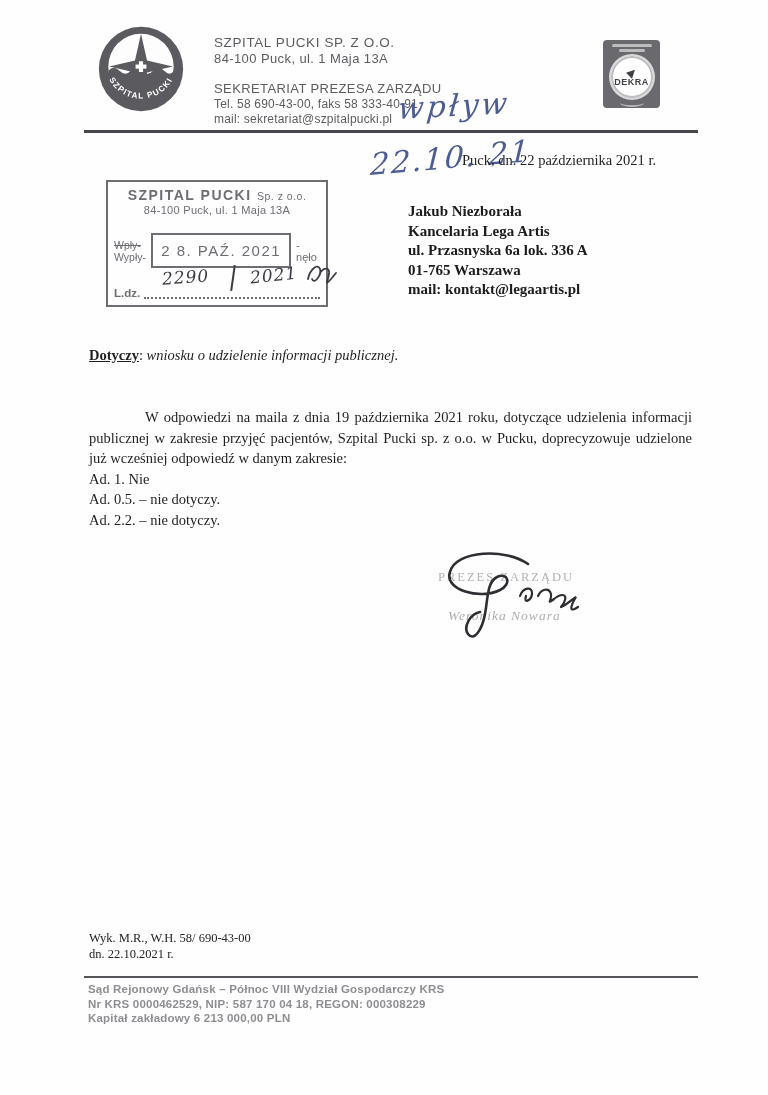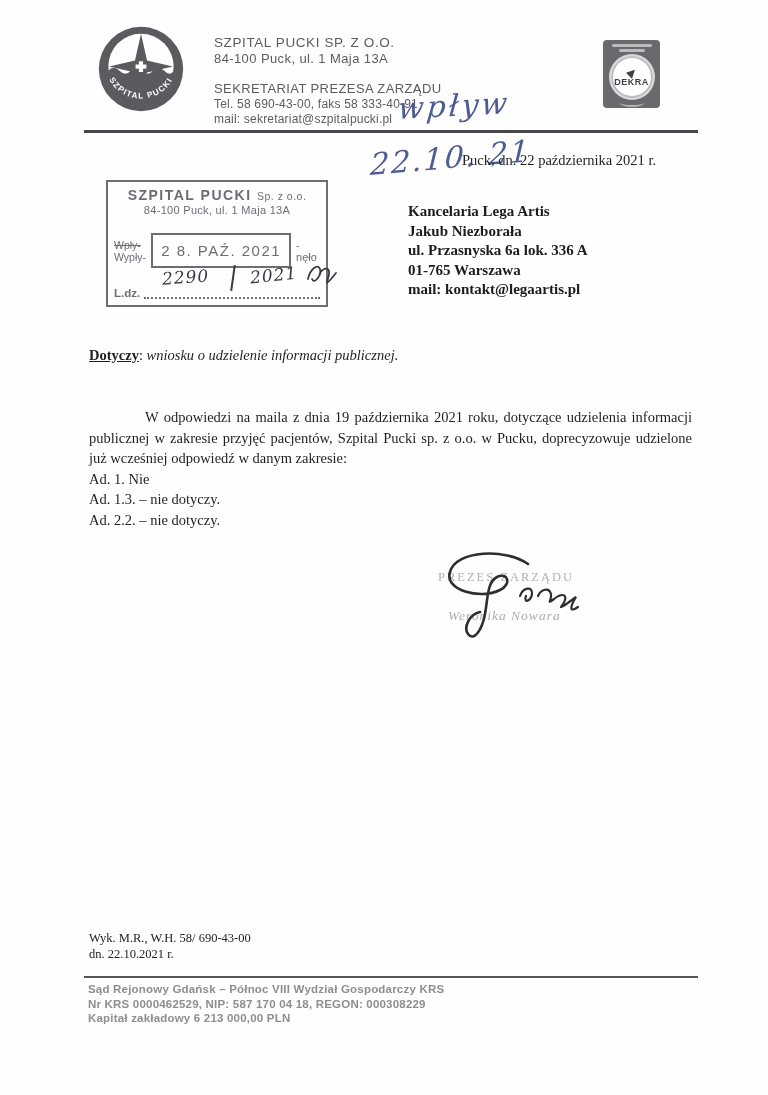--- a/index.html
+++ b/index.html
@@ -146,35 +146,35 @@
       <span class="hw-stamp hw-ldz-num">2290</span>
       <span class="ldz-divider"></span>
       <span class="hw-stamp hw-ldz-year">2021</span>
       <svg class="hw-stamp hw-initials" width="34" height="28" viewBox="0 0 34 28">
         <path d="M4 18 C6 8 14 2 16 8 C18 14 10 24 8 18 M16 12 C20 6 26 6 25 13 C24 20 20 26 27 18 L32 12" fill="none" stroke="#3a3a42" stroke-width="1.8" stroke-linecap="round"></path>
       </svg>
     </div>
   </div>
 
   <div class="abs recipient">
+    <div>Jakub Niezborała</div>
     <div>Kancelaria Lega Artis</div>
-    <div>Jakub Niezborała</div>
     <div>ul. Przasnyska 6a lok. 336 A</div>
     <div>01-765 Warszawa</div>
     <div>mail: kontakt@legaartis.pl</div>
   </div>
 
   <div class="abs subject">
     <span class="lbl">Dotyczy</span><span>:</span><span class="txt"> wniosku o udzielenie informacji publicznej.</span>
   </div>
 
   <div class="abs letter-body">
     <p>W odpowiedzi na maila z dnia 19 października 2021 roku, dotyczące udzielenia informacji publicznej w zakresie przyjęć pacjentów, Szpital Pucki sp. z o.o. w Pucku, doprecyzowuje udzielone już wcześniej odpowiedź w danym zakresie:</p>
     <div class="ad-item">Ad. 1. Nie</div>
-    <div class="ad-item">Ad. 1.3. – nie dotyczy.</div>
+    <div class="ad-item">Ad. 0.5. – nie dotyczy.</div>
     <div class="ad-item">Ad. 2.2. – nie dotyczy.</div>
   </div>
 
   <div class="abs sig">
     <div class="sig-title">PREZES ZARZĄDU</div>
     <div class="sig-name">Weronika Nowara</div>
     <svg class="sig-svg" width="190" height="100" viewBox="0 0 190 100">
       <path d="M100 12 C78 -4 28 -2 22 20 C16 38 52 48 72 38 C84 32 80 20 69 25 C59 30 60 46 57 62 C54 78 46 90 40 82 C35 75 42 62 52 60" fill="none" stroke="#2e2e32" stroke-width="2.6" stroke-linecap="round"></path>
       <path d="M92 44 C95 35 105 34 104 42 C103 49 95 52 98 44 M110 44 C113 37 121 35 123 42 C124 48 118 53 126 47 C132 42 139 41 137 48 C135 55 129 57 137 53 L148 45 C143 53 140 62 150 55" fill="none" stroke="#2e2e32" stroke-width="2.2" stroke-linecap="round"></path>
     </svg>

